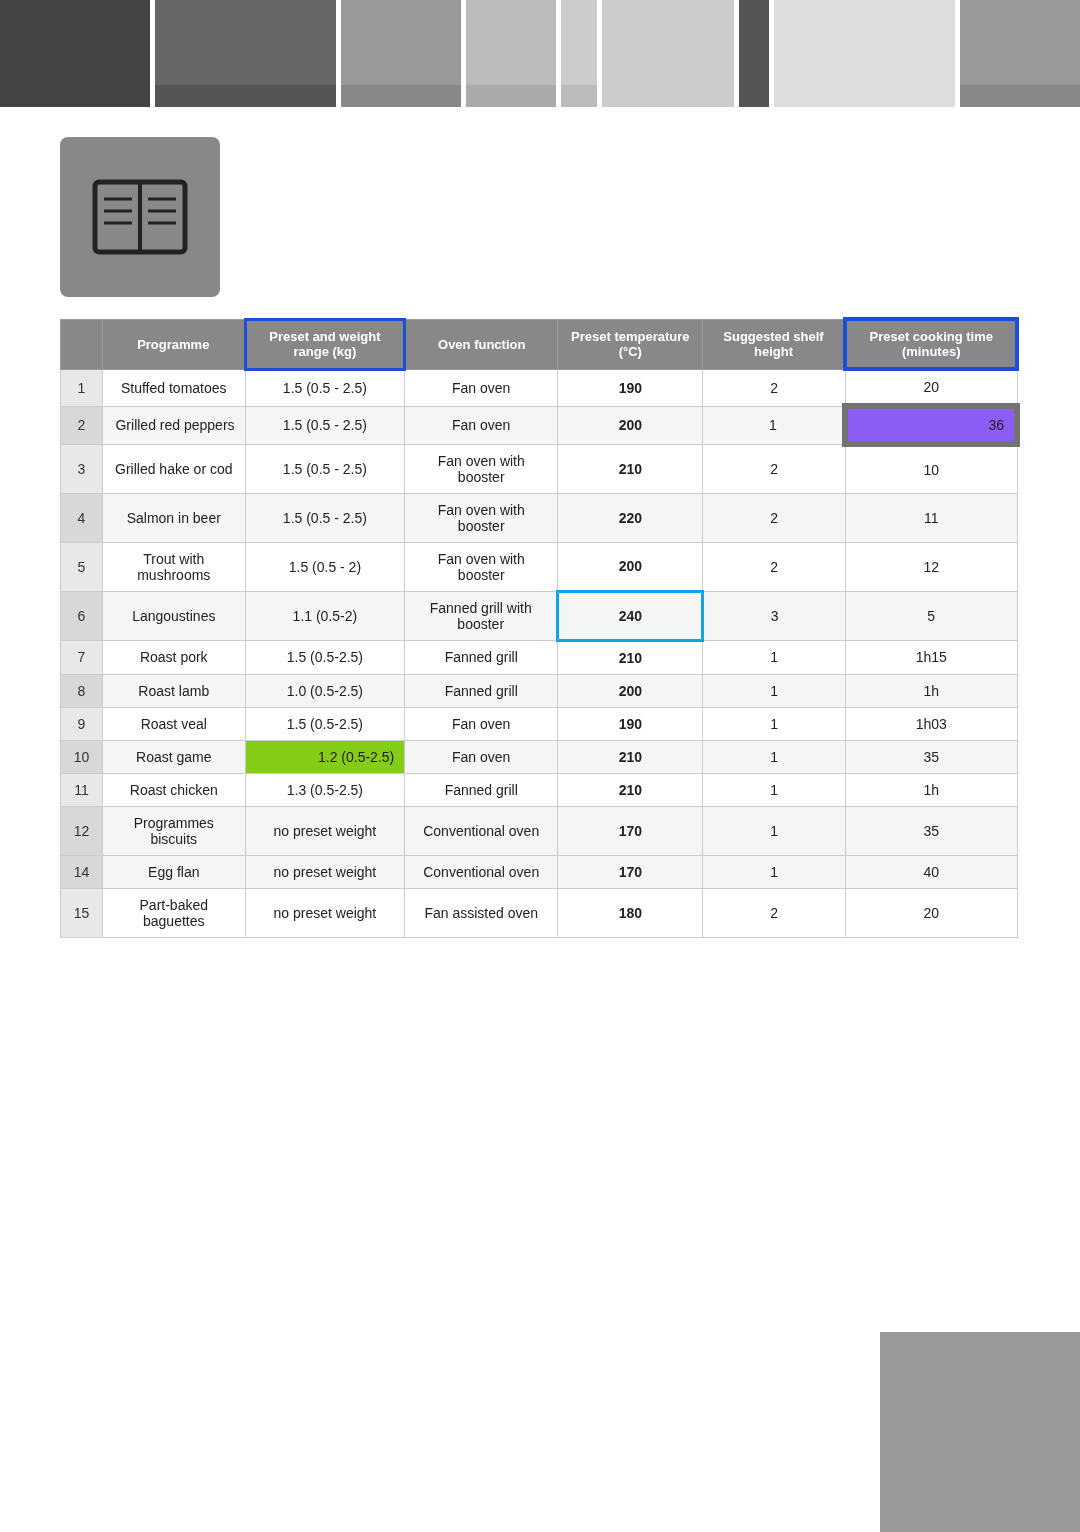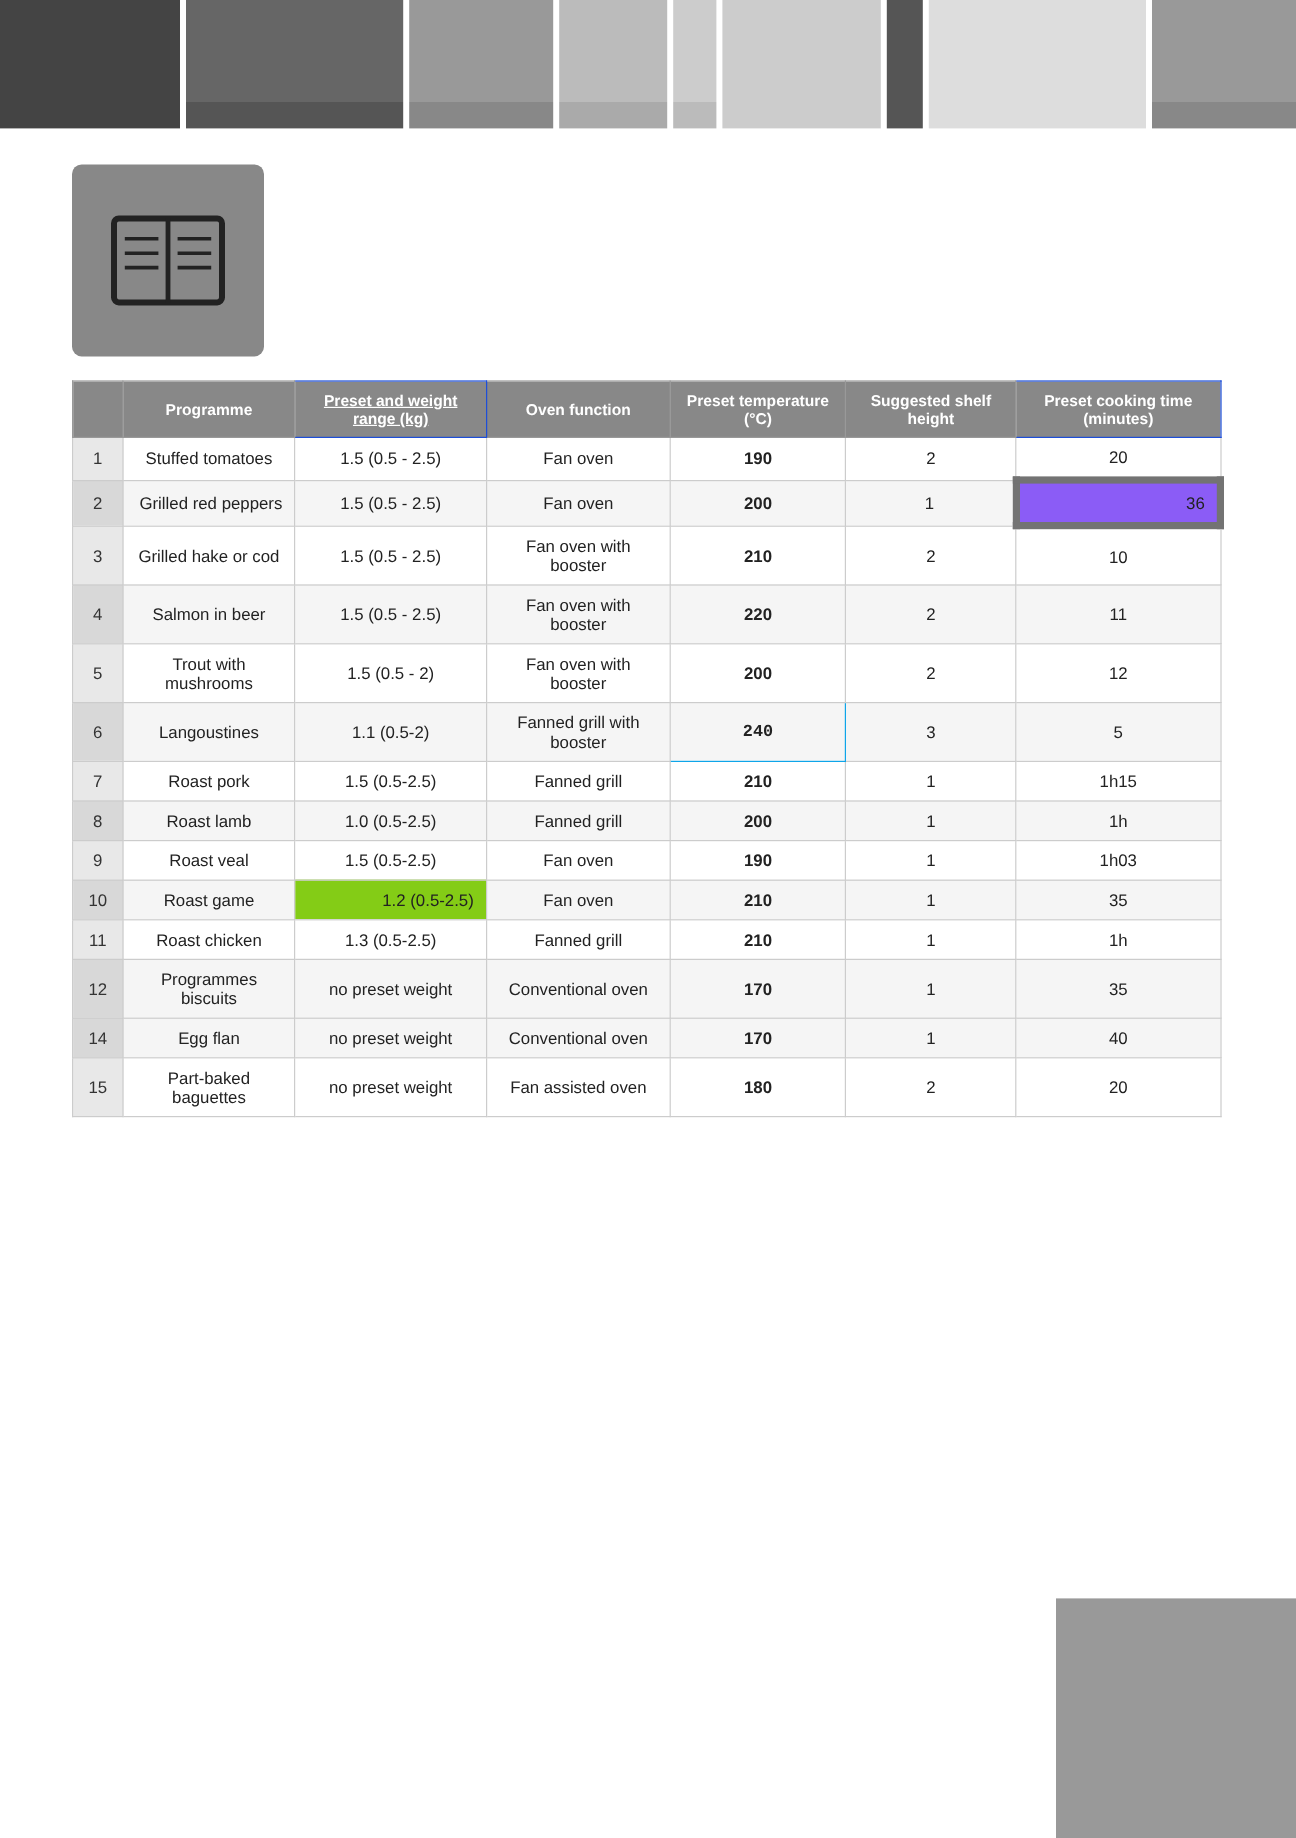--- a/index.html
+++ b/index.html
@@ -136,33 +136,33 @@
     </div>
   </div>
 
   <table class="data-table">
     <thead>
       <tr>
         <th style="background:#888; width:42px; border:1px solid #999;"></th>
         <th style="background:#888; border:1px solid #999;">
           <span>Programme</span>
         </th>
-        <th style="background:#888; border:1px solid #1d4ed8;text-decoration:underline;">
+        <th style="background:#888; border:3px solid #1d4ed8;">
           <span>Preset and weight range (kg)</span>
         </th>
         <th style="background:#888; border:1px solid #999;">
           <span>Oven function</span>
         </th>
         <th style="background:#888; border:1px solid #999;">
           <span>Preset temperature (°C)</span>
         </th>
         <th style="background:#888; border:1px solid #999;">
           <span>Suggested shelf height</span>
         </th>
-        <th style="background:#888; border:1px solid #1d4ed8;">
+        <th style="background:#888; border:4px solid #1d4ed8;">
           <span>Preset cooking time (minutes)</span>
         </th>
       </tr>
     </thead>
     <tbody id="table-body">
     <tr>
     <td style="background:#e8e8e8; text-align:center; font-weight:normal; color:#333; width:42px; border:1px solid #ccc;">1</td>
     <td style="background:#ffffff; text-align:center; border:1px solid #ccc;">Stuffed tomatoes</td>
     <td style="background:#ffffff; text-align:center; border:1px solid #ccc;">1.5 (0.5 - 2.5)</td>
     <td style="background:#ffffff; text-align:center; border:1px solid #ccc;">Fan oven</td>
@@ -204,21 +204,21 @@
     <td style="background:#ffffff; text-align:center; border:1px solid #ccc;">Fan oven with booster</td>
     <td style="background:#ffffff; text-align:center; font-weight:bold; border:1px solid #ccc;">200</td>
     <td style="background:#ffffff; text-align:center; border:1px solid #ccc;">2</td>
     <td style="background:#ffffff; text-align:center; border:1px solid #ccc;">12</td>
   </tr>
         <tr>
     <td style="background:#d8d8d8; text-align:center; font-weight:normal; color:#333; width:42px; border:1px solid #ccc;">6</td>
     <td style="background:#f5f5f5; text-align:center; border:1px solid #ccc;">Langoustines</td>
     <td style="background:#f5f5f5; text-align:center; border:1px solid #ccc;">1.1 (0.5-2)</td>
     <td style="background:#f5f5f5; text-align:center; border:1px solid #ccc;">Fanned grill with booster</td>
-    <td style="background:#f5f5f5; text-align:center; font-weight:bold; border:1px solid #0ea5e9;font-family:Liberation Mono, monospace;">240</td>
+    <td style="background:#f5f5f5; text-align:center; font-weight:bold; border:3px solid #0ea5e9;">240</td>
     <td style="background:#f5f5f5; text-align:center; border:1px solid #ccc;">3</td>
     <td style="background:#f5f5f5; text-align:center; border:1px solid #ccc;">5</td>
   </tr>
         <tr>
     <td style="background:#e8e8e8; text-align:center; font-weight:normal; color:#333; width:42px; border:1px solid #ccc;">7</td>
     <td style="background:#ffffff; text-align:center; border:1px solid #ccc;">Roast pork</td>
     <td style="background:#ffffff; text-align:center; border:1px solid #ccc;">1.5 (0.5-2.5)</td>
     <td style="background:#ffffff; text-align:center; border:1px solid #ccc;">Fanned grill</td>
     <td style="background:#ffffff; text-align:center; font-weight:bold; border:1px solid #ccc;">210</td>
     <td style="background:#ffffff; text-align:center; border:1px solid #ccc;">1</td>

